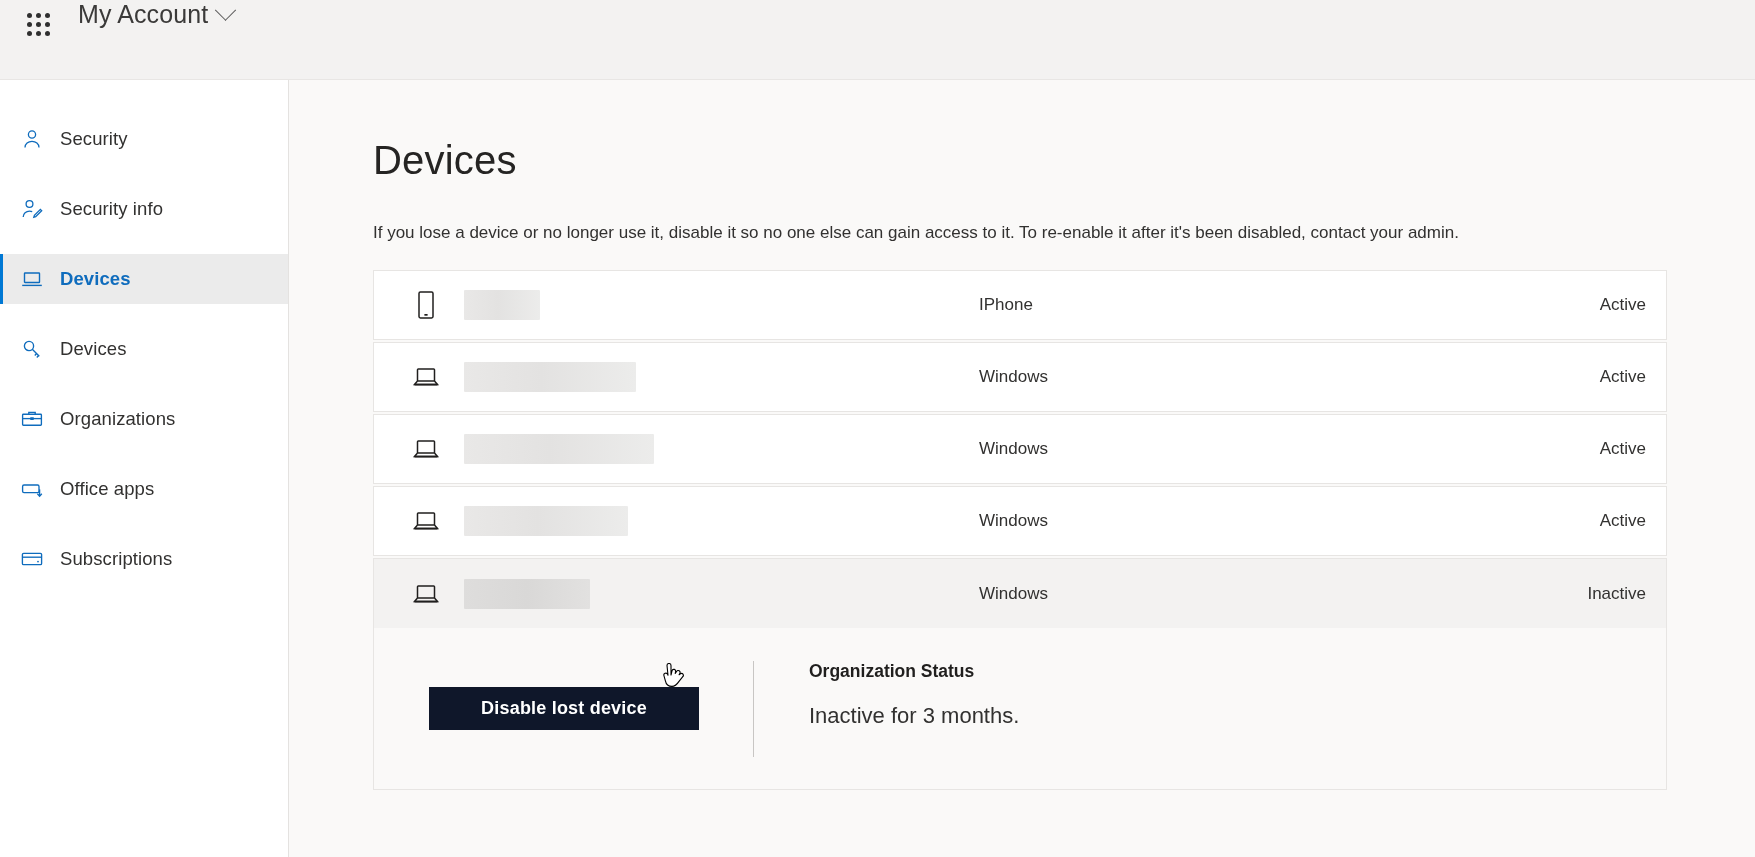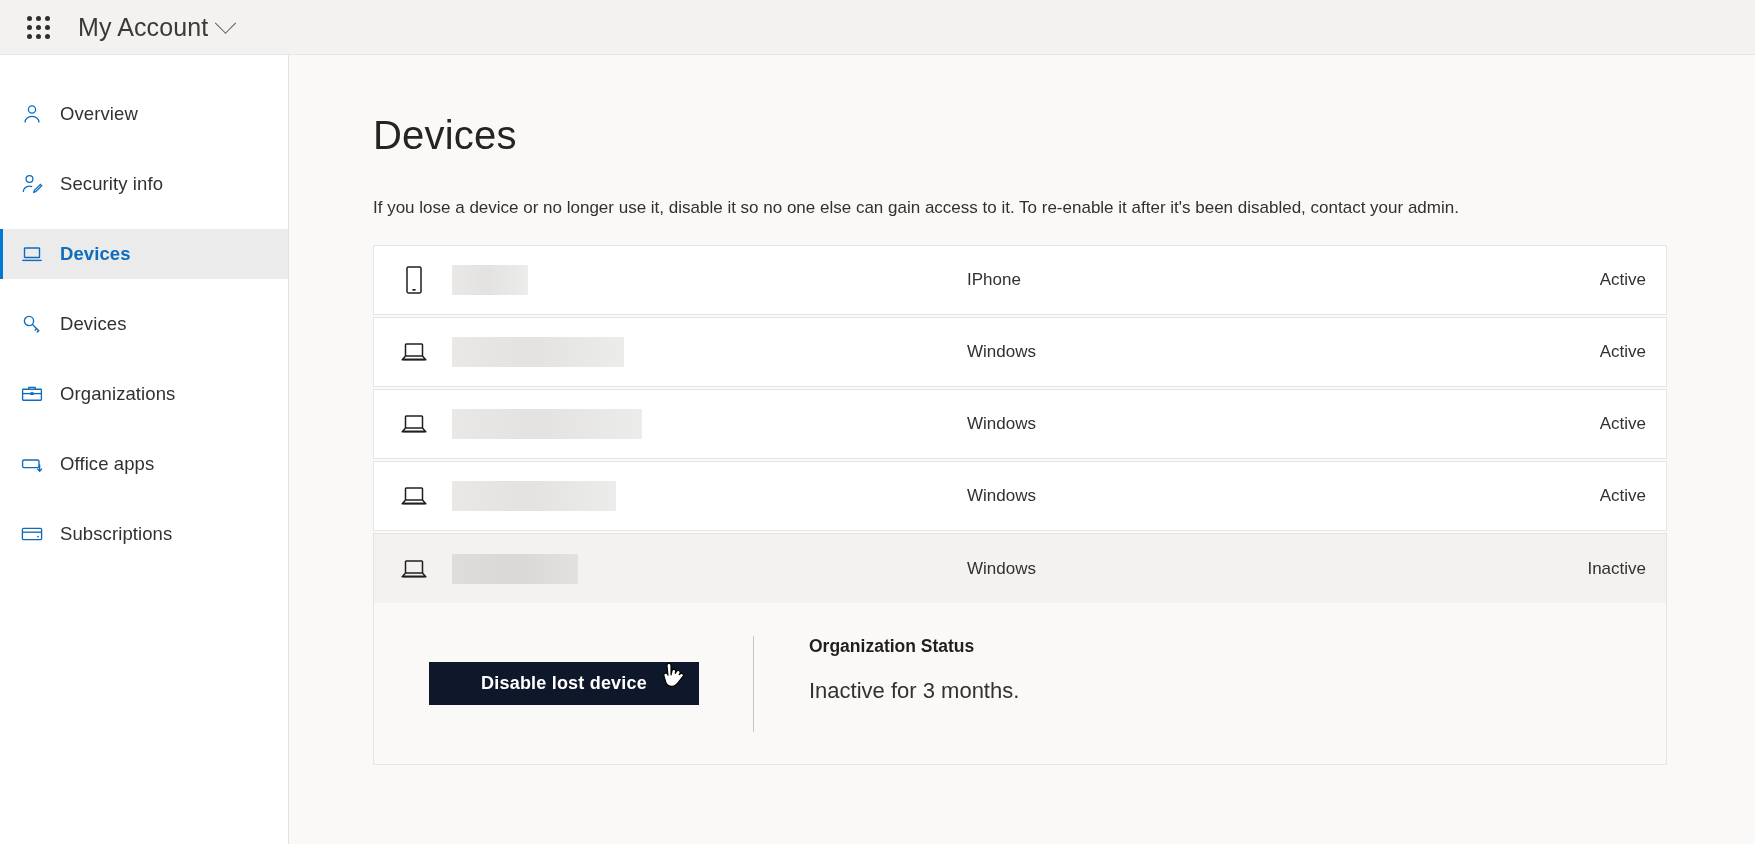--- a/index.html
+++ b/index.html
@@ -7,25 +7,25 @@
   html, body {
     width: 1755px;
     height: 857px;
     overflow: hidden;
     font-family: "Liberation Sans", sans-serif;
     background: #ffffff;
   }
 
   
   .topbar {
-    height: 55px;
+    height: 80px;
     background: #f3f2f1;
     border-bottom: 1px solid #e8e6e4;
     display: flex;
-    align-items: center;
+    align-items: flex-start;
     padding-left: 14px;
     position: relative;
   }
   .waffle {
     width: 48px; height: 48px;
     display: flex; align-items: center; justify-content: center;
     cursor: pointer;
     flex: 0 0 auto;
   }
   .waffle-grid {
@@ -124,21 +124,21 @@
   
   .device-list { width: 1294px; }
   .device-row {
     background: #ffffff;
     border: 1px solid #e7e5e3;
     height: 70px;
     display: flex;
     align-items: center;
     margin-bottom: 2px;
     cursor: pointer;
-    padding-left: 20px;
+    padding-left: 32px;
     justify-content: center;
   }
   .device-row.selected {
     background: #f3f2f1;
     border-bottom: none;
     margin-bottom: 0;
   }
   .dev-icon {
     width: 40px; flex: 0 0 40px;
     display: flex; align-items: center; justify-content: center;
@@ -285,21 +285,21 @@
 
   <nav class="sidebar">
 
     <div class="nav-item">
       <span class="nav-icon">
         <svg width="24" height="24" viewBox="0 0 24 24" fill="none" stroke="currentColor" stroke-width="1.3">
           <circle cx="12" cy="7.5" r="3.6"></circle>
           <path d="M5 20.5c0-3.6 3.2-6.2 7-6.2s7 2.6 7 6.2"></path>
         </svg>
       </span>
-      <span class="nav-label">Overview</span>
+      <span class="nav-label">Security</span>
     </div>
 
     <div class="nav-item">
       <span class="nav-icon">
         <svg width="24" height="24" viewBox="0 0 24 24" fill="none" stroke="currentColor" stroke-width="1.3">
           <circle cx="9.5" cy="7" r="3.4"></circle>
           <path d="M3.2 20c0-3.4 2.9-5.9 6.3-5.9 1 0 1.9.2 2.7.5"></path>
           <path d="M20.4 12.4l1.3 1.3-6 6-1.9.6.6-1.9z"></path>
         </svg>
       </span>

